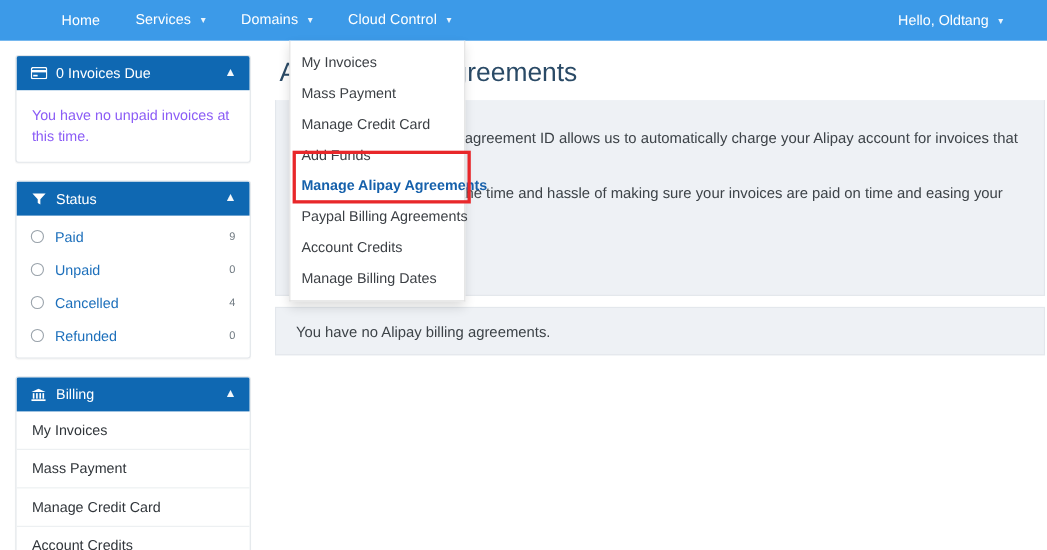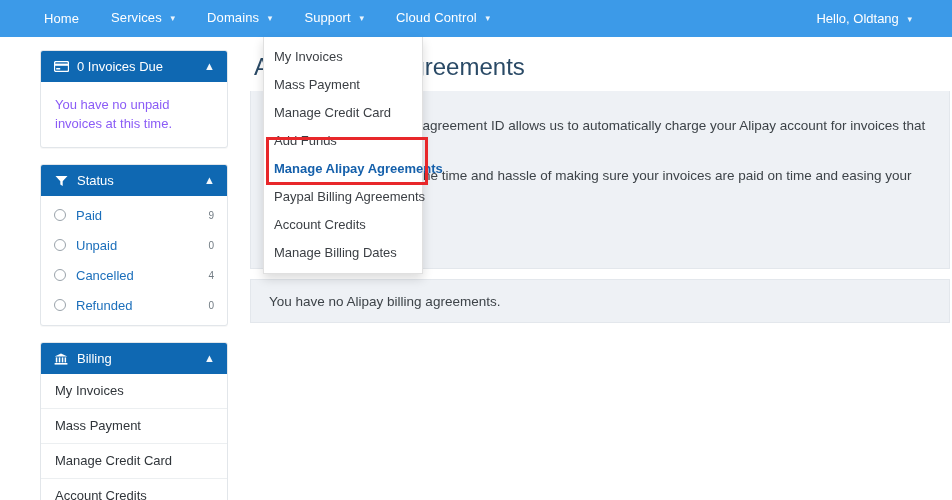--- a/index.html
+++ b/index.html
@@ -13,21 +13,21 @@
   #page { position: relative; width: 952px; height: 500px; overflow: hidden; }
 
   
   .navbar {
     position: absolute; top: 0; left: 0;
     width: 952px; height: 37px;
     background: #3c9ae8;
     display: flex; align-items: center;
     z-index: 40;
   }
-  .nav-left { display: flex; align-items: center; padding-left: 28px; }
+  .nav-left { display: flex; align-items: center; padding-left: 40px; }
   .nav-item {
     color: #ffffff;
     font-size: 13px;
     padding: 0 16px;
     line-height: 37px;
     white-space: nowrap;
     letter-spacing: .1px;
   }
   .nav-item.active-tab { position: relative; }
   .caret {
@@ -53,21 +53,20 @@
     position: absolute; top: 13px; left: 14px;
     width: 214px;
   }
   .panel {
     background: #ffffff;
     border: 1px solid #e2e6ea;
     border-radius: 3px;
     margin-bottom: 16px;
     box-shadow: 0 1px 1px rgba(0,0,0,.035);
     overflow: hidden;
-    margin-left: 26px;
   }
   .panel-head {
     background: #0f68b2;
     color: #ffffff;
     height: 31px;
     display: flex; align-items: center;
     padding: 0 12px;
     font-size: 13px;
   }
   .panel-head .ph-icon {
@@ -226,24 +225,20 @@
         <span>Services</span>
         <span class="caret">▾</span>
       </div>
 
       <div class="nav-item">
         <span>Domains</span>
         <span class="caret">▾</span>
       </div>
 
 
-      <div class="nav-item">
-        <span>Support</span>
-        <span class="caret">▾</span>
-      </div>
 
       <div class="nav-item">
         <span>Cloud Control</span>
         <span class="caret">▾</span>
       </div>
 
     </div>
     <div class="nav-right">
       <span>Hello, Oldtang</span>
       <span class="caret">▾</span>

